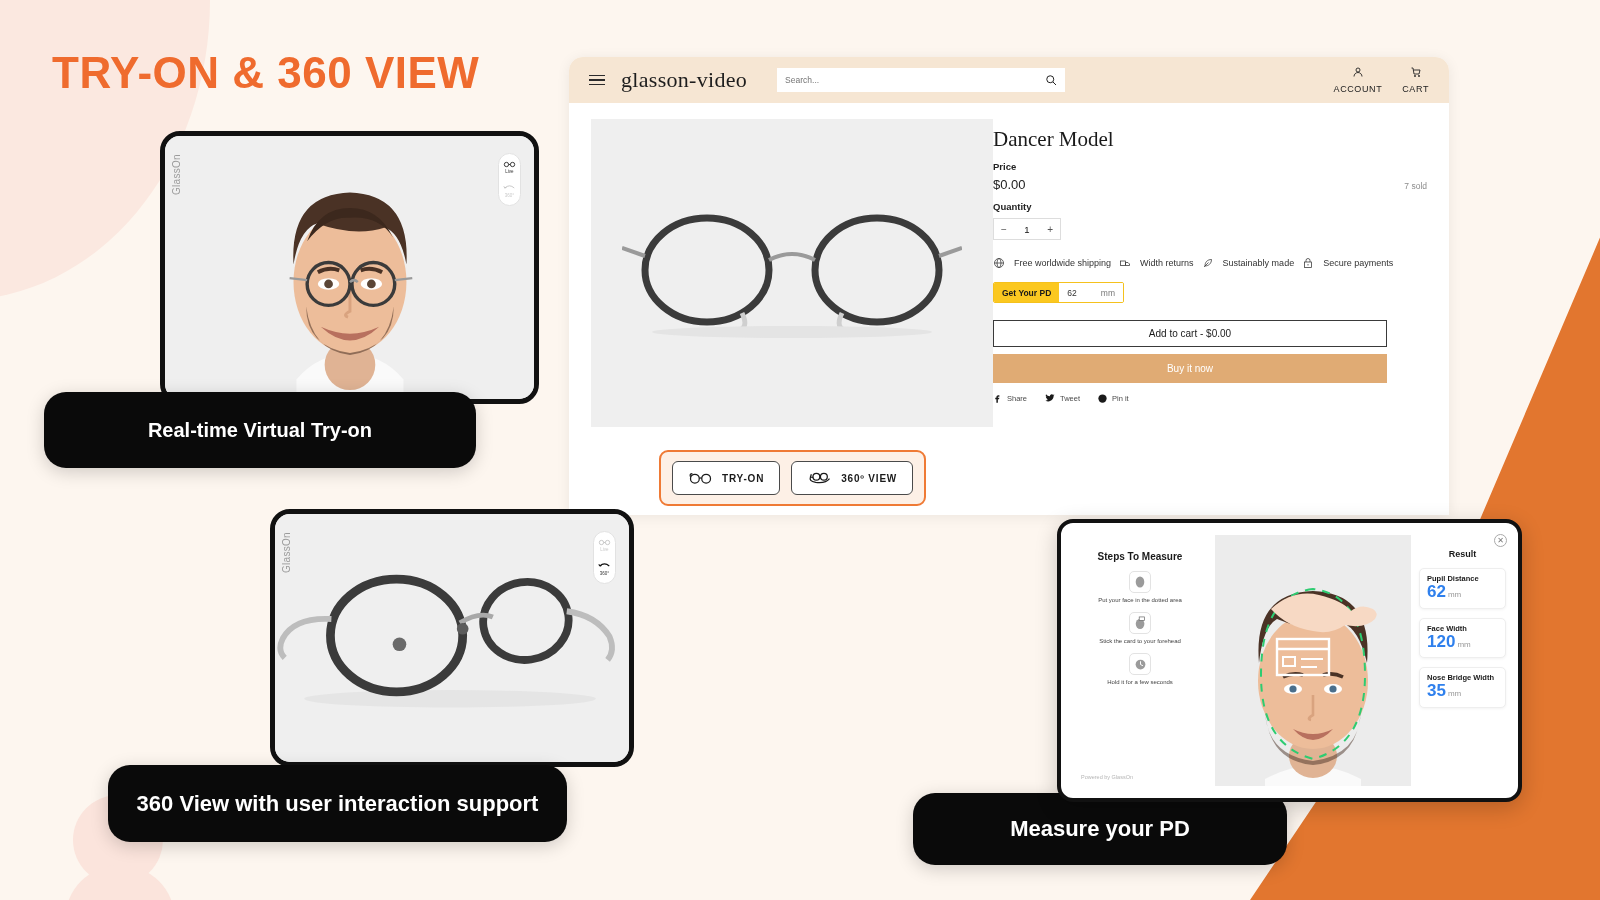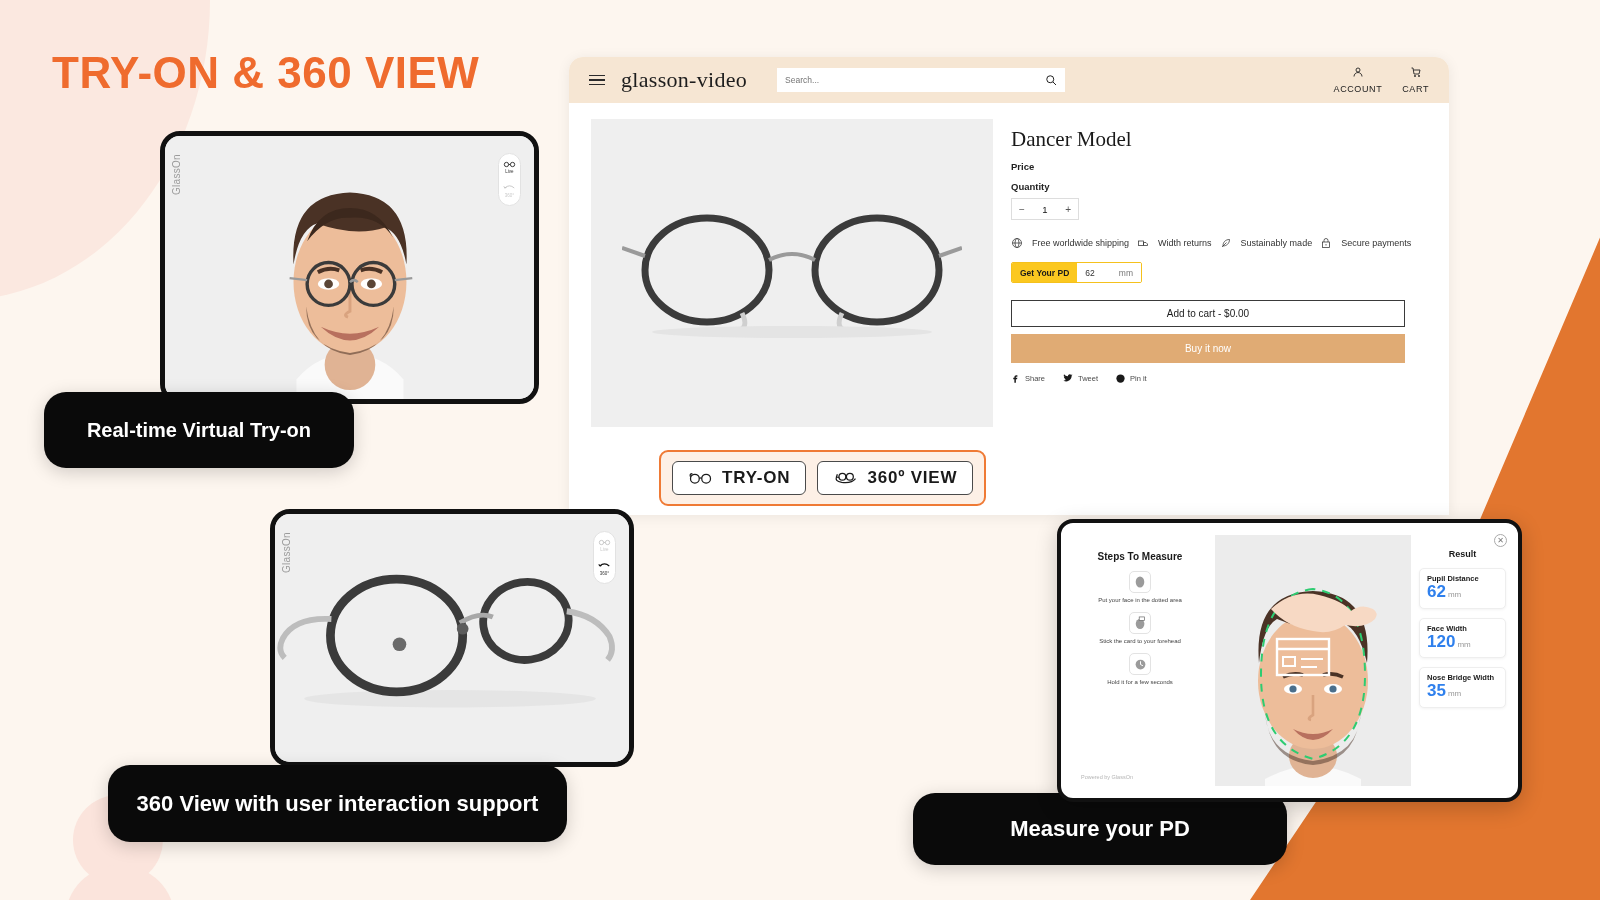--- a/index.html
+++ b/index.html
@@ -61,21 +61,21 @@
   .searchbox {
     margin-left: 14px; width: 288px; height: 24px; background: #fff;
     display: flex; align-items: center; padding: 0 8px;
   }
   .searchbox input {
     flex: 1; border: 0; outline: 0; font-size: 8.5px; color: #555;
     font-family: "Liberation Sans", sans-serif;
   }
   .hdr-right { margin-left: auto; display: flex; align-items: center; gap: 20px; }
   .hdr-item { display: flex; align-items: center; gap: 6px; font-size: 9px; letter-spacing: .6px; color: #222; cursor: pointer; flex-direction: column; }
-  .store-body { display: flex; padding: 16px 22px 0 22px; gap: 18px; }
+  .store-body { display: flex; padding: 16px 22px 0 22px; }
   .product-image {
     width: 402px; height: 308px; background: #efefef;
     display: flex; align-items: center; justify-content: center;
   }
   .product-info { flex: 1; padding-top: 8px; }
   .prod-title { font-family: "Liberation Serif", serif; font-size: 21px; color: #1a1a1a; }
   .lbl-small { font-size: 9.5px; font-weight: bold; color: #222; margin-top: 9px; }
   .price-row { display: flex; align-items: baseline; justify-content: space-between; margin-top: 5px; }
   .price { font-size: 13px; color: #222; }
   .sold { font-size: 8.5px; color: #8c8c8c; }
@@ -109,21 +109,21 @@
   .share-item { display: flex; align-items: center; gap: 5px; font-size: 7.5px; color: #4a4a4a; cursor: pointer; }
   
   .tryon-wrap {
     position: absolute; left: 90px; top: 393px;
     border: 2px solid #ef7a35; border-radius: 9px;
     background: #fdf0e6; padding: 9px 11px; display: flex; gap: 11px;
   }
   .tb {
     height: 34px; border: 1px solid #4a4a4a; border-radius: 6px; background: #fff;
     display: flex; align-items: center; gap: 9px; padding: 0 15px;
-    font-size: 17px; font-weight: bold; letter-spacing: .8px; color: #1a1a1a; cursor: pointer;
+    font-size: 10px; font-weight: bold; letter-spacing: .8px; color: #1a1a1a; cursor: pointer;
   }
   
   .device {
     position: absolute; background: #efefef;
     border: 5px solid #111; border-radius: 20px; overflow: hidden; z-index: 6;
   }
   .dev-tryon { left: 160px; top: 131px; width: 379px; height: 273px; }
   .dev-360 { left: 270px; top: 509px; width: 364px; height: 258px; }
   .dev-label {
     position: absolute; left: 6px; top: 18px;
@@ -141,21 +141,21 @@
   .pill-item.active { background: #fff; }
   .pill-item.dim { opacity: .28; }
   .pill-item span { font-size: 4.5px; color: #333; }
   .face-photo { position: absolute; inset: 0; }
   
   .caption {
     position: absolute; background: #0a0a0a; color: #fff; border-radius: 22px;
     display: flex; align-items: center; justify-content: center;
     font-weight: bold; z-index: 7; box-shadow: 0 4px 18px rgba(0,0,0,.18);
   }
-  .cap1 { left: 44px; top: 392px; width: 310px; height: 76px; font-size: 20px; }
+  .cap1 { left: 44px; top: 392px; width: 432px; height: 76px; font-size: 20px; }
   .cap2 { left: 108px; top: 765px; width: 459px; height: 77px; font-size: 22px; }
   .cap3 { left: 913px; top: 793px; width: 374px; height: 72px; font-size: 22px; }
   
   .pd-modal {
     position: absolute; left: 1057px; top: 519px; width: 465px; height: 283px;
     background: #fff; border: 4px solid #111; border-radius: 16px; z-index: 8;
     display: flex; padding: 12px; gap: 8px; box-shadow: 0 6px 22px rgba(0,0,0,.2);
   }
   .pd-close {
     position: absolute; right: 11px; top: 11px; width: 13px; height: 13px;
@@ -240,20 +240,24 @@
         <path d="M317 48 L340 40" stroke="#9a9a9a" stroke-width="4" fill="none"></path>
         <path d="M120 105 q8 16 -6 18" stroke="#cfcfcf" stroke-width="5" fill="none"></path>
         <path d="M220 105 q-8 16 6 18" stroke="#cfcfcf" stroke-width="5" fill="none"></path>
         <ellipse cx="170" cy="124" rx="140" ry="6" fill="#e4e4e4"></ellipse>
       </svg>
     </div>
 
     <div class="product-info">
       <div class="prod-title">Dancer Model</div>
       <div class="lbl-small">Price</div>
+      <div class="price-row">
+        <div class="price">$0.00</div>
+        <div class="sold">7 sold</div>
+      </div>
       <div class="lbl-small">Quantity</div>
       <div class="qty">
         <span>−</span>
         <span class="val">1</span>
         <span>+</span>
       </div>
 
       <div class="features">
         <div class="feat">
           <svg width="12" height="12" viewBox="0 0 24 24" fill="none" stroke="#333" stroke-width="1.5">

